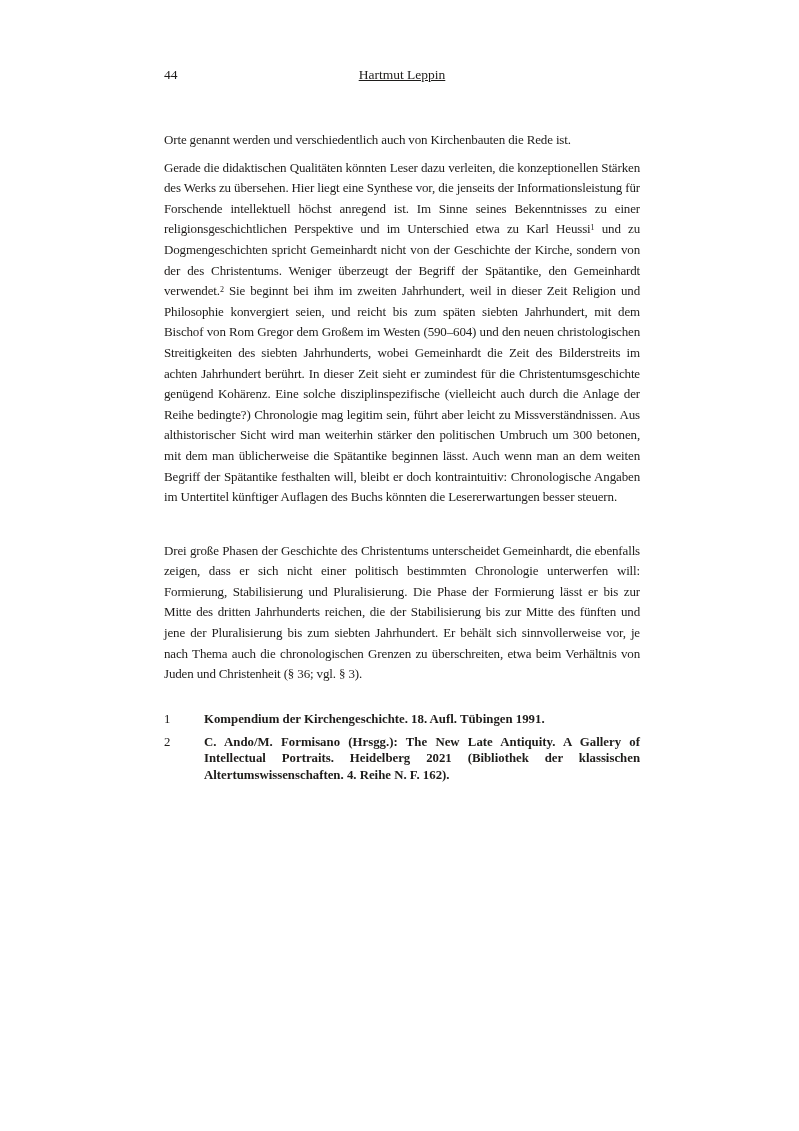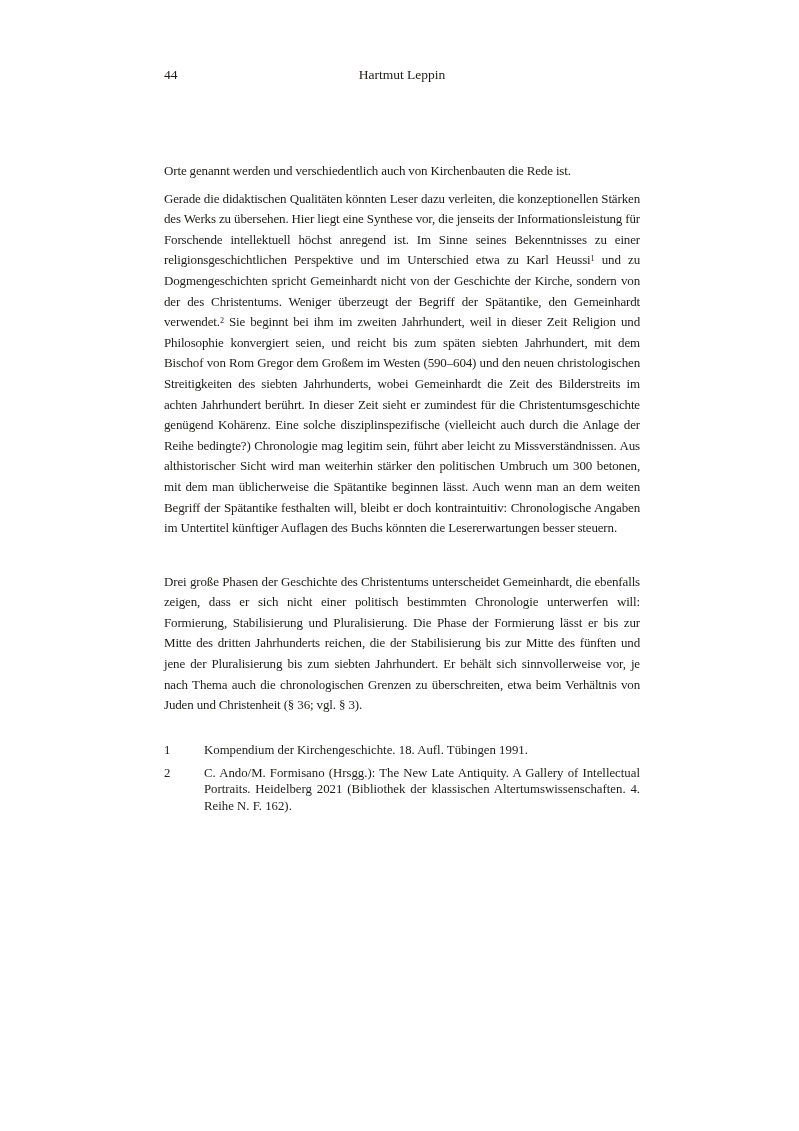--- a/index.html
+++ b/index.html
@@ -22,21 +22,22 @@
     position: absolute;
     left: 164px;
     top: 66px;
     width: 476px;
   }
   .running-head {
     position: relative;
     height: 20px;
     font-size: 13.5px;
     line-height: 18px;
-    margin-bottom: 75px;
+    margin-bottom: 44px;
+    text-decoration: underline;
   }
   .page-number {
     position: absolute;
     left: 0;
     top: 0;
   }
   .running-author {
     display: block;
     text-align: center;
   }
@@ -72,20 +73,21 @@
     margin-bottom: 6px;
   }
   .fn-marker {
     width: 40px;
     flex-shrink: 0;
   }
   .fn-text {
     flex: 1;
     text-align: justify;
     hyphens: auto;
+    font-weight: bold;
     -webkit-hyphens: auto;
   }
 </style>
 </head>
 <body>
 
 <div class="page">
   <div class="type-area">
 
     <header class="running-head">

